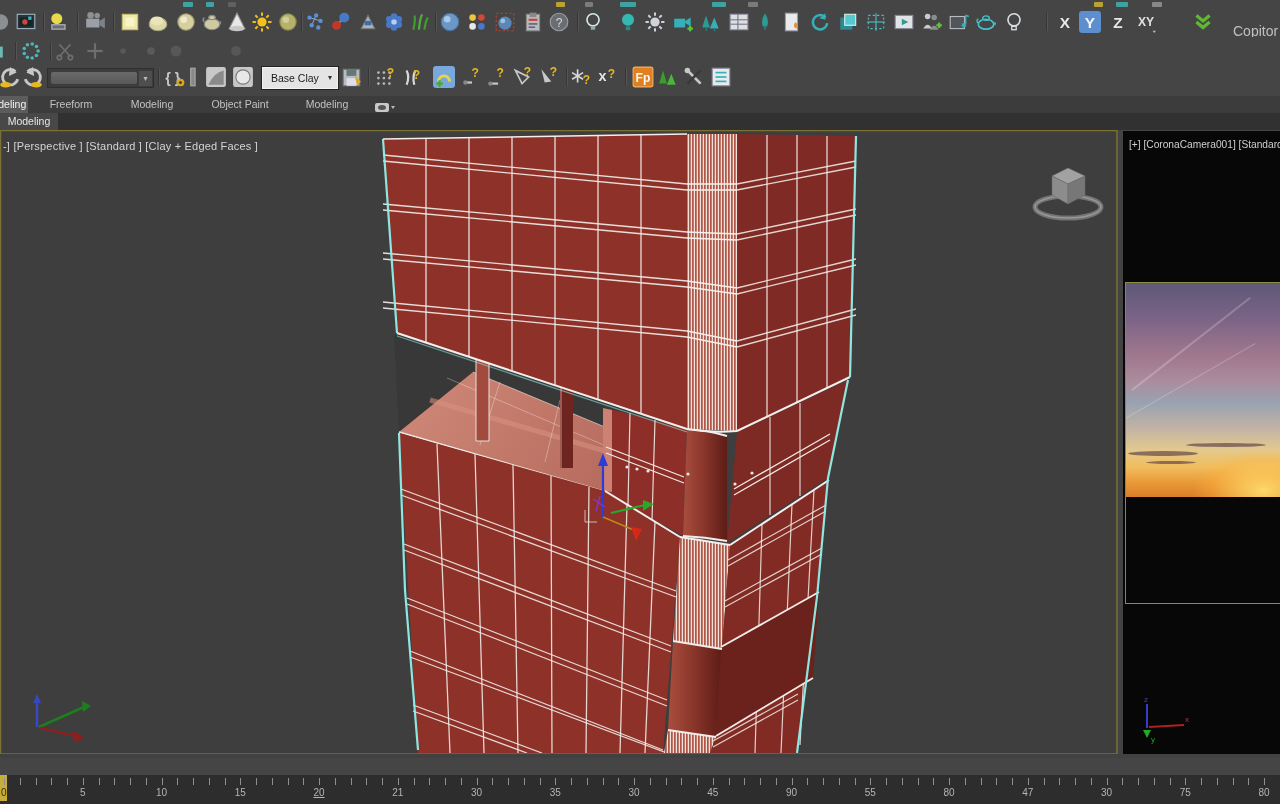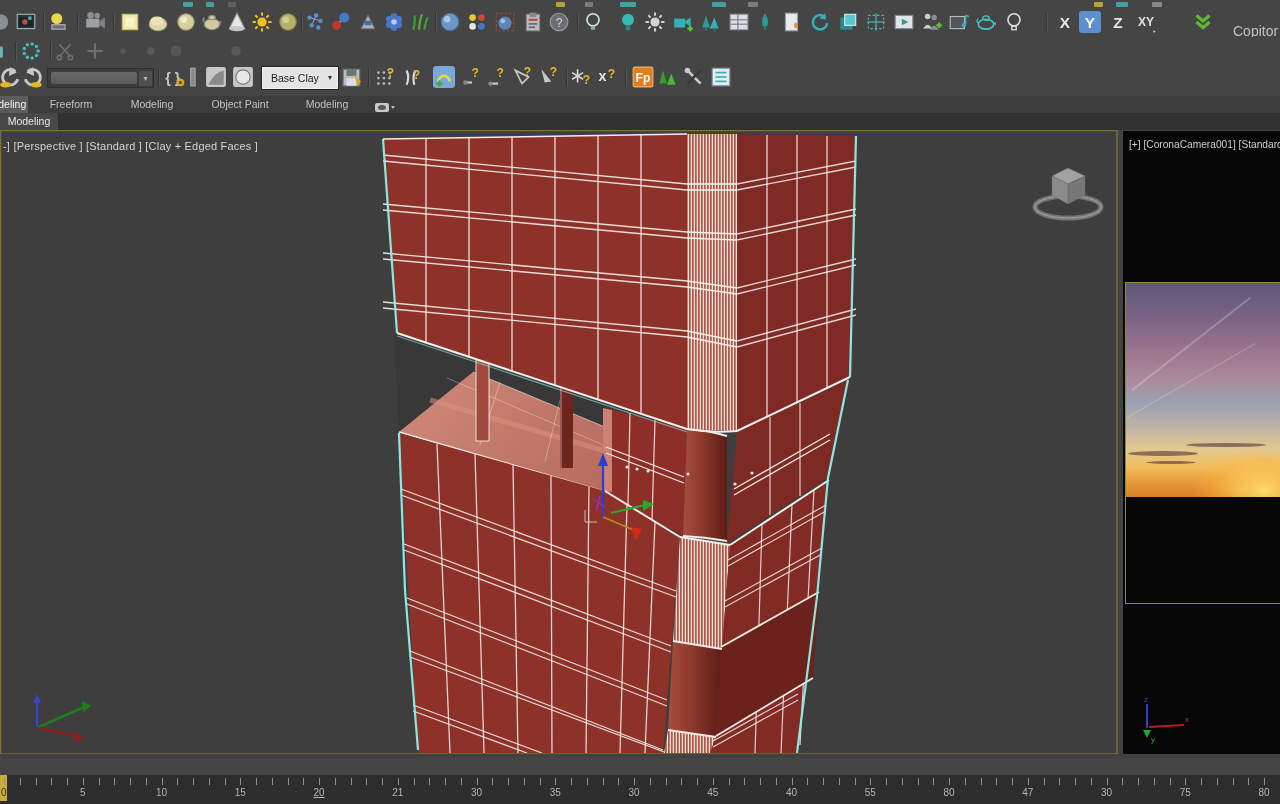--- a/index.html
+++ b/index.html
@@ -671,21 +671,21 @@
       <div class="tick" style="left: 665.5px;"></div>
       <div class="tick" style="left: 681.25px;"></div>
       <div class="tick" style="left: 697px;"></div>
       <div class="tick" style="left: 712.75px;"></div>
       <div class="tlabel" style="left: 712.75px;">45</div>
       <div class="tick" style="left: 728.5px;"></div>
       <div class="tick" style="left: 744.25px;"></div>
       <div class="tick" style="left: 760px;"></div>
       <div class="tick" style="left: 775.75px;"></div>
       <div class="tick" style="left: 791.5px;"></div>
-      <div class="tlabel" style="left: 791.5px;">40</div>
+      <div class="tlabel" style="left: 791.5px;">90</div>
       <div class="tick" style="left: 807.25px;"></div>
       <div class="tick" style="left: 823px;"></div>
       <div class="tick" style="left: 838.75px;"></div>
       <div class="tick" style="left: 854.5px;"></div>
       <div class="tick" style="left: 870.25px;"></div>
       <div class="tlabel" style="left: 870.25px;">55</div>
       <div class="tick" style="left: 886px;"></div>
       <div class="tick" style="left: 901.75px;"></div>
       <div class="tick" style="left: 917.5px;"></div>
       <div class="tick" style="left: 933.25px;"></div>

